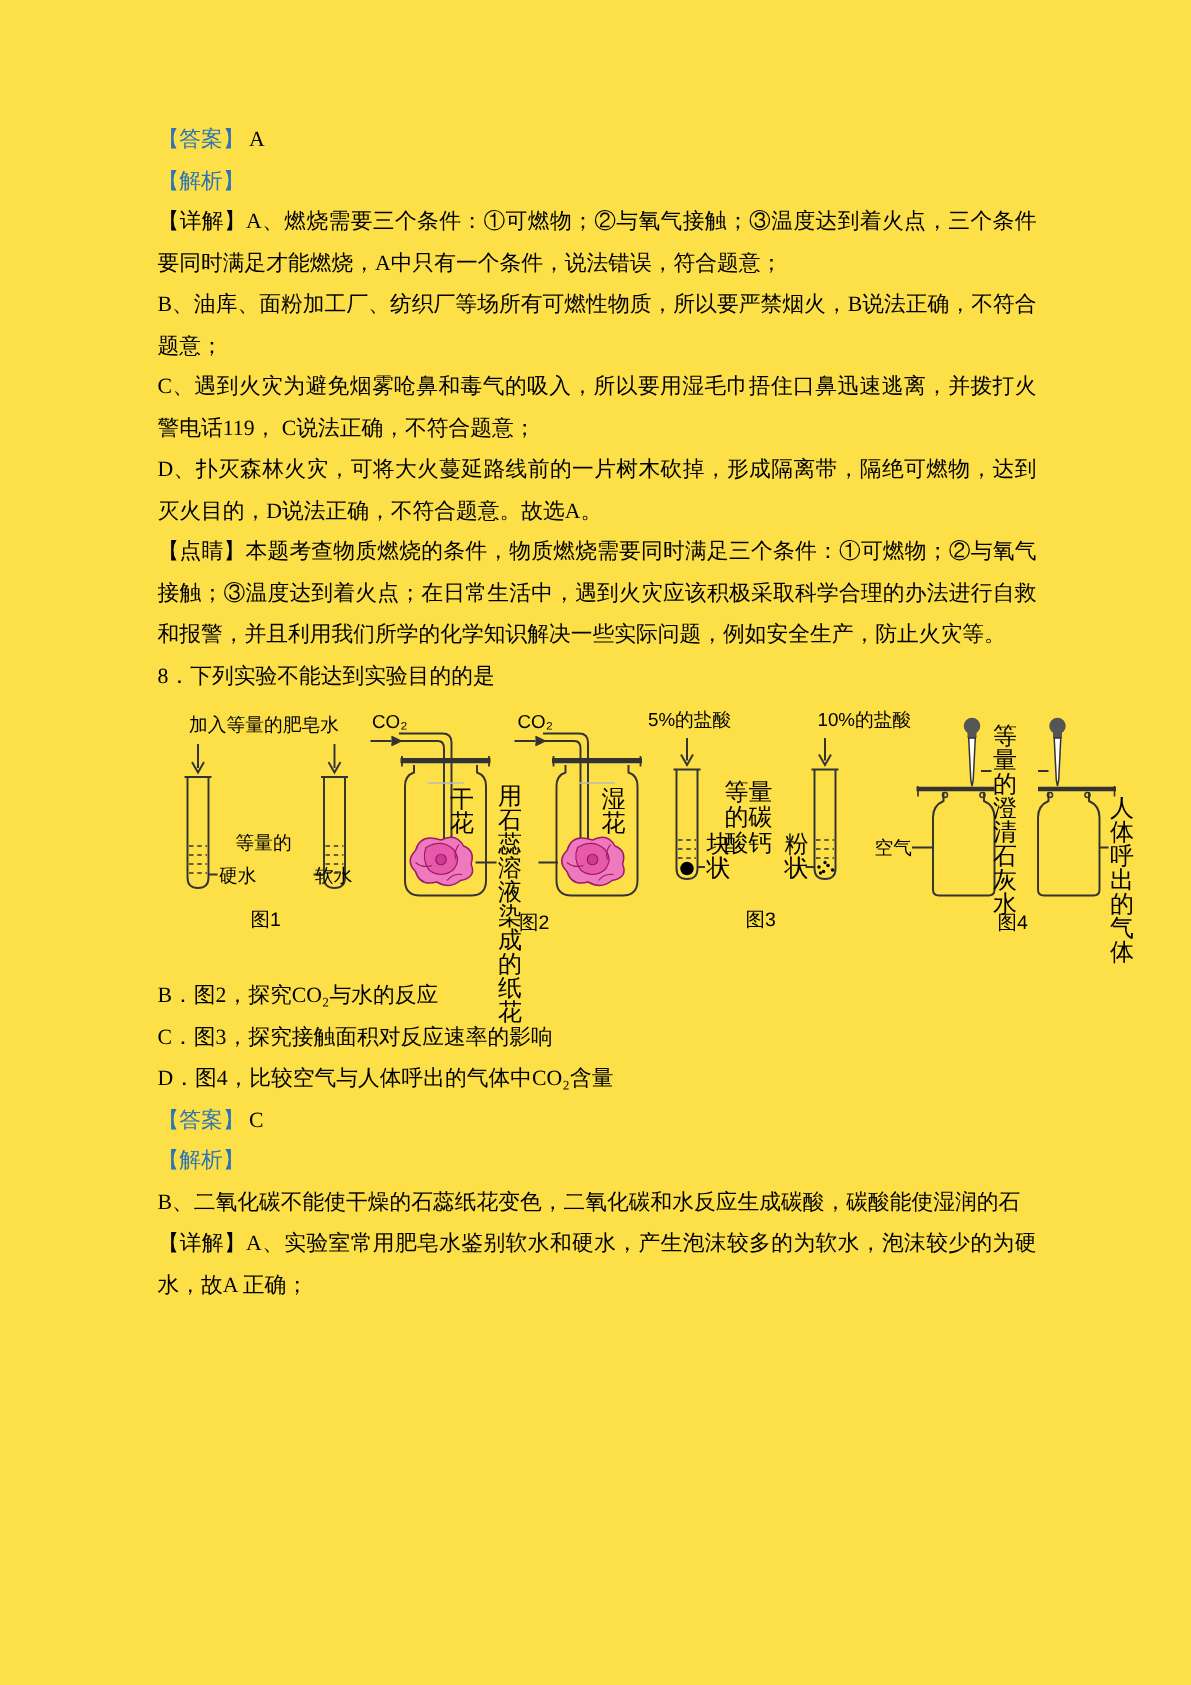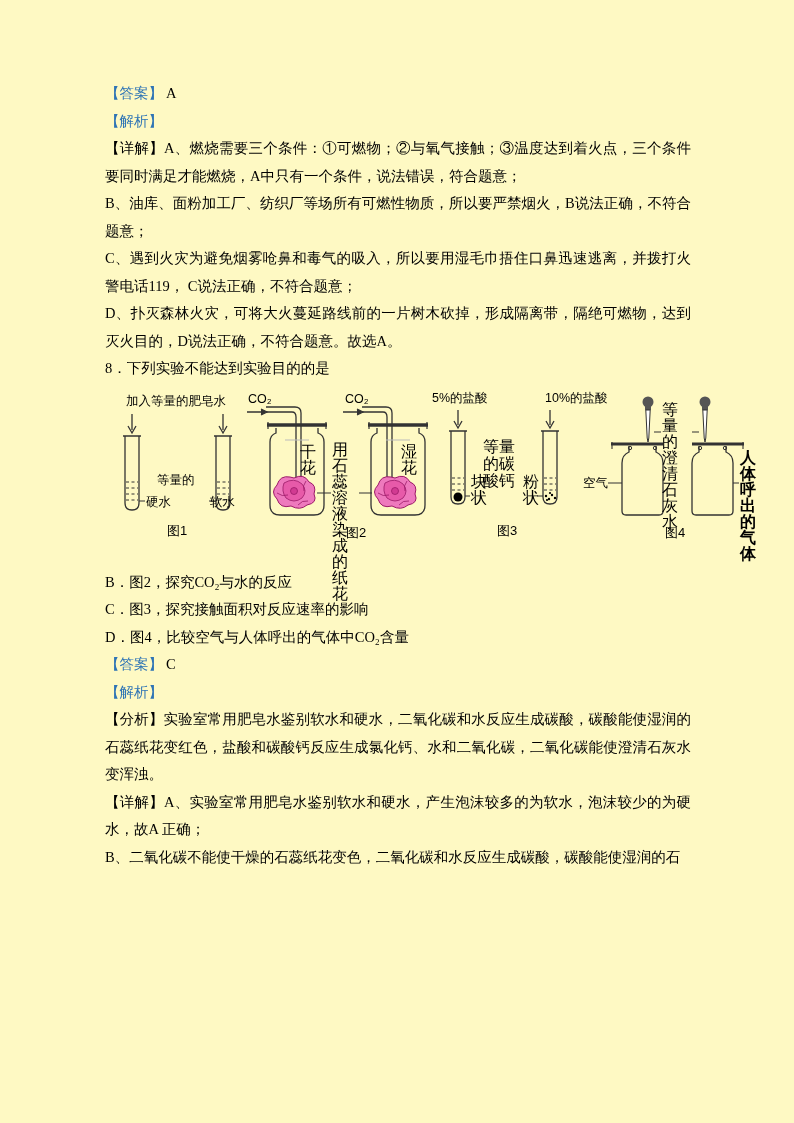--- a/index.html
+++ b/index.html
@@ -1,20 +1,20 @@
 <!DOCTYPE html>
 <html><head>
 <meta charset="utf-8">
 <style>
   html,body{margin:0;padding:0;background:#888;}
   .page{
     position:relative;
     width:794px;height:1123px;
     margin:0 auto;
-    background:#fef9c3;
+    background:#fde047;
     font-family:"Liberation Serif","DejaVu Serif",serif;
     color:#000;
     overflow:hidden;
   }
   .content{
     position:absolute;
     left:105px;top:80px;
     width:586px;
   }
   .line{
@@ -60,20 +60,21 @@
 
 <div class="page">
   <div class="content">
 
     <div class="line"><span class="blue">【答案】</span><span class="ansval">A</span></div>
     <div class="line blue">【解析】</div>
     <div class="line">【详解】A、燃烧需要三个条件：①可燃物；②与氧气接触；③温度达到着火点，三个条件要同时满足才能燃烧，A中只有一个条件，说法错误，符合题意；</div>
     <div class="line">B、油库、面粉加工厂、纺织厂等场所有可燃性物质，所以要严禁烟火，B说法正确，不符合题意；</div>
     <div class="line">C、遇到火灾为避免烟雾呛鼻和毒气的吸入，所以要用湿毛巾捂住口鼻迅速逃离，并拨打火警电话119，  C说法正确，不符合题意；</div>
     <div class="line">D、扑灭森林火灾，可将大火蔓延路线前的一片树木砍掉，形成隔离带，隔绝可燃物，达到灭火目的，D说法正确，不符合题意。故选A。</div>
+    <div class="line">【点睛】本题考查物质燃烧的条件，物质燃烧需要同时满足三个条件：①可燃物；②与氧气接触；③温度达到着火点；在日常生活中，遇到火灾应该积极采取科学合理的办法进行自救和报警，并且利用我们所学的化学知识解决一些实际问题，例如安全生产，防止火灾等。</div>
 
     <div class="line">8．下列实验不能达到实验目的的是</div>
 
     <div class="figures">
       <svg width="700" height="160" viewBox="0 0 700 160">
         <defs>
           <g id="flower">
             <path d="M0,-13 Q10,-18 15,-9 Q23,-6 20,3 Q24,12 13,14 Q6,20 -3,15 Q-14,18 -17,8 Q-24,1 -17,-6 Q-14,-16 -4,-14 Z" fill="#ee79bd" stroke="#9c1a68" stroke-width="1"></path>
             <path d="M-10,-8 Q0,-14 8,-7 Q14,0 8,7 Q0,13 -8,7 Q-13,0 -10,-8 Z" fill="#e75aa9" stroke="#9c1a68" stroke-width="0.8"></path>
             <circle r="3.5" fill="#d13b92" stroke="#9c1a68" stroke-width="0.8"></circle>
@@ -169,28 +170,27 @@
 
       <div class="flabel" style="left:337px;top:3px;">5%的盐酸</div>
       <div class="flabel" style="left:423px;top:3px;margin-left:27px;">10%的盐酸</div>
       <div class="vtext" style="left:388px;top:50px;width:41px;line-height:17px;">等量的碳酸钙</div>
       <div class="vtext" style="left:376px;top:86px;width:14px;">块状</div>
       <div class="vtext" style="left:428px;top:86px;width:14px;">粉状</div>
       <div class="caption" style="left:402px;top:134px;">图3</div>
 
       <div class="vtext" style="left:567px;top:14px;width:27px;">等量的澄清石灰水</div>
       <div class="flabel" style="left:488px;top:88px;">空气</div>
-      <div class="vtext" style="left:645px;top:62px;width:27px;font-weight:bold;">人体呼出的气体</div>
+      <div class="vtext" style="left:645px;top:62px;width:27px;">人体呼出的气体</div>
       <div class="caption" style="left:570px;top:136px;text-align:center;">图4</div>
     </div>
 
     <div class="line">B．图2，探究CO₂与水的反应</div>
     <div class="line">C．图3，探究接触面积对反应速率的影响</div>
     <div class="line">D．图4，比较空气与人体呼出的气体中CO₂含量</div>
 
     <div class="line"><span class="blue">【答案】</span><span class="ansval">C</span></div>
     <div class="line blue">【解析】</div>
-    <div class="line">【分析】实验室常用肥皂水鉴别软水和硬水，二氧化碳和水反应生成碳酸，碳酸能使湿润的石蕊纸花变红色，盐酸和碳酸钙反应生成氯化钙、水和二氧化碳，二氧化碳能使澄清石灰水变浑浊。</div>
+    <div class="line">B、二氧化碳不能使干燥的石蕊纸花变色，二氧化碳和水反应生成碳酸，碳酸能使湿润的石</div>
     <div class="line">【详解】A、实验室常用肥皂水鉴别软水和硬水，产生泡沫较多的为软水，泡沫较少的为硬水，故A 正确；</div>
-    <div class="line">B、二氧化碳不能使干燥的石蕊纸花变色，二氧化碳和水反应生成碳酸，碳酸能使湿润的石</div>
 
   </div>
 </div>
 
 </body></html>

